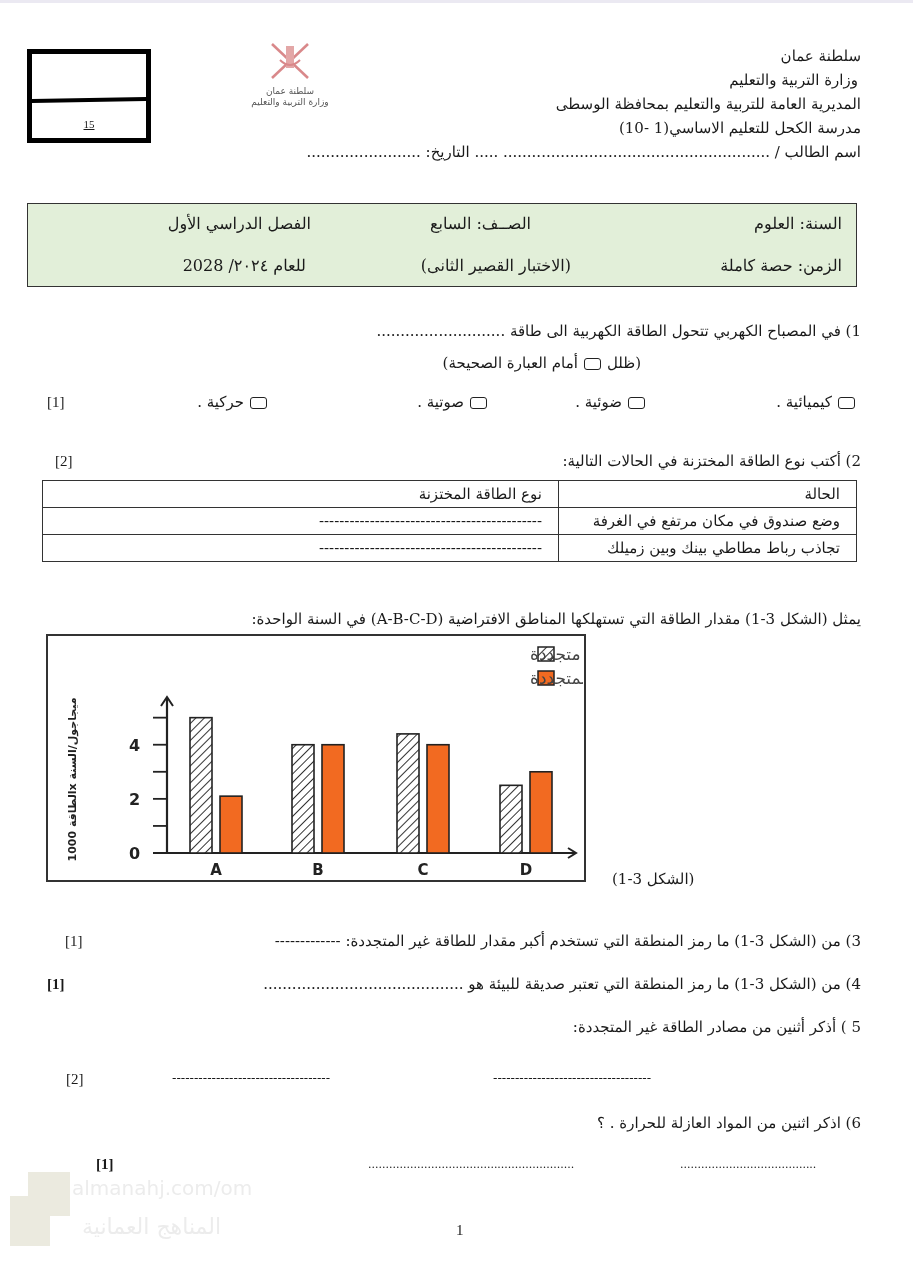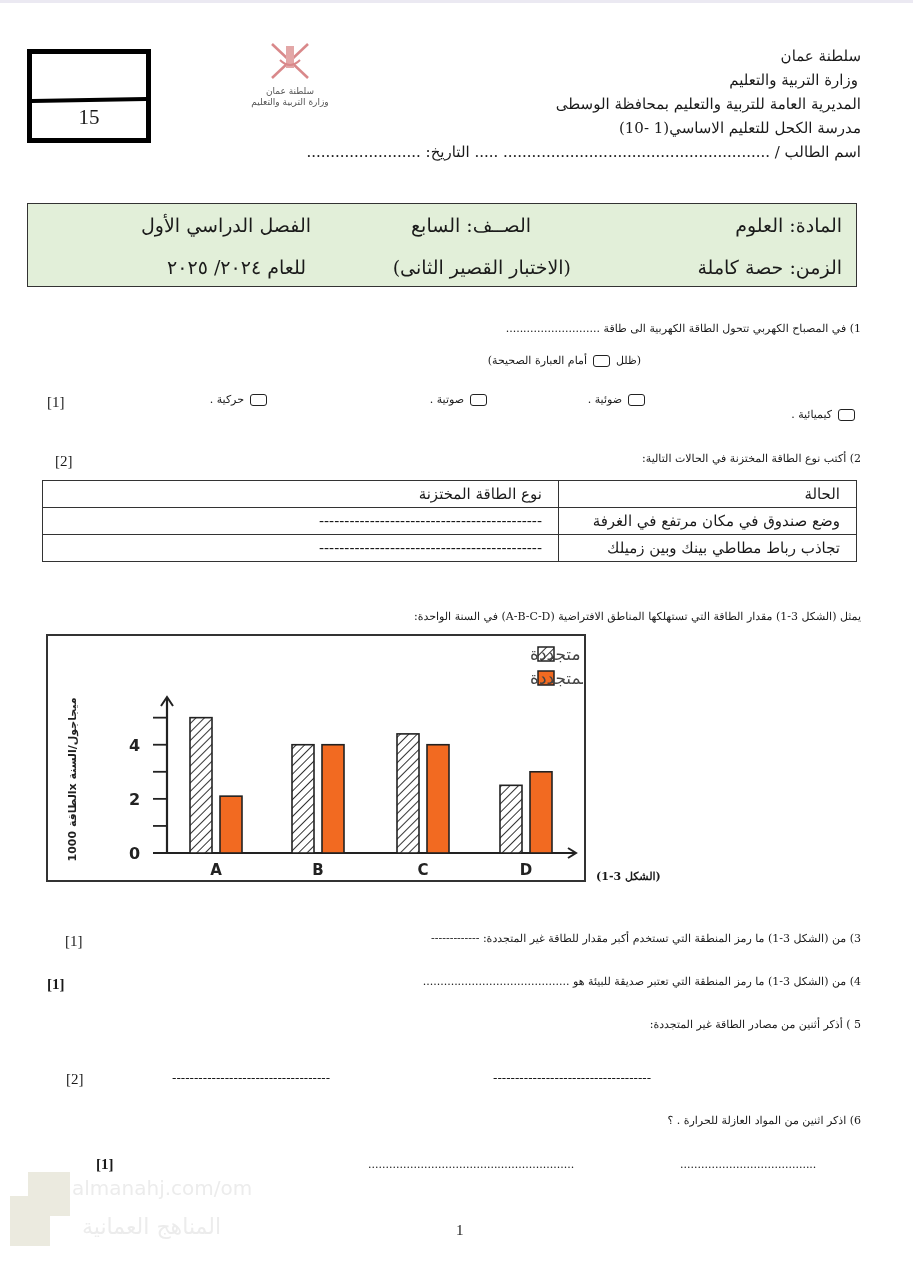--- a/index.html
+++ b/index.html
@@ -8,35 +8,35 @@
     background: #ffffff; color: #1a1a1a;
     font-family: "DejaVu Serif", "Liberation Serif", serif;
   }
   .topbar { position: absolute; left: 0; top: 0; width: 913px; height: 3px; background: #ebe9f2; }
   .abs { position: absolute; }
   .rtl { direction: rtl; unicode-bidi: embed; }
 
   
   .score-box { left: 27px; top: 49px; width: 124px; height: 94px; border: 5px solid #000; box-sizing: border-box; }
   .score-box .divider { position: absolute; left: 0; right: 0; top: 44px; height: 4px; background: #000; transform: skewY(-1deg); }
-  .score-box .score { position: absolute; left: 0; right: 0; bottom: 8px; text-align: center; font-size: 21px; font-family: "Liberation Serif", serif; }
+  .score-box .score { position: absolute; left: 0; right: 0; bottom: 8px; text-align: center; font-size: 11px; font-family: "Liberation Serif", serif; text-decoration: underline; }
 
   
   .logo { left: 250px; top: 40px; width: 80px; height: 90px; text-align: center; }
   .logo .emblem { width: 56px; height: 42px; margin: 0 auto; }
   .logo .logo-text { font-size: 9px; color: #555; line-height: 11px; font-family: "DejaVu Sans", sans-serif; }
 
   
   .hdr { right: 52px; font-size: 15px; line-height: 24px; text-align: right; direction: rtl; }
 
   
   .info-box { left: 27px; top: 203px; width: 830px; height: 84px; background: #e2efd9; border: 1.5px solid #333; box-sizing: border-box; }
-  .info-box .cell { position: absolute; font-size: 19px; direction: rtl; }
+  .info-box .cell { position: absolute; font-size: 16px; direction: rtl; }
 
-  .q { font-size: 11px; direction: rtl; text-align: right; }
+  .q { font-size: 15px; direction: rtl; text-align: right; }
   .mark { font-family: "Liberation Serif", serif; font-size: 15px; }
   .mark.bold { font-weight: bold; }
   .chk { display: inline-block; width: 15px; height: 10px; border: 1.5px solid #222; border-radius: 3px; vertical-align: middle; margin: 0 6px; }
 
   table.q2 { position: absolute; left: 42px; top: 480px; width: 815px; border-collapse: collapse; direction: rtl; font-size: 15px; }
   table.q2 td { border: 1px solid #333; height: 26px; padding: 0 16px; text-align: right; }
   table.q2 td.c1 { width: 265px; margin-left: 40px; }
 
   .chart-frame { left: 46px; top: 634px; width: 540px; height: 248px; border: 2.5px solid #333; box-sizing: border-box; background: #fff; }
   .wm { font-family: "DejaVu Sans", sans-serif; color: #ececec; }
@@ -62,33 +62,33 @@
   <div class="logo-text rtl">وزارة التربية والتعليم</div>
 </div>
 
 <div class="abs hdr" style="top:44px;">سلطنة عمان</div>
 <div class="abs hdr" style="top:68px; right:55px;">وزارة التربية والتعليم</div>
 <div class="abs hdr" style="top:92px;">المديرية العامة للتربية والتعليم بمحافظة الوسطى</div>
 <div class="abs hdr" style="top:116px;">مدرسة  الكحل للتعليم الاساسي(1 -10)</div>
 <div class="abs hdr" style="top:140px;">اسم الطالب / ........................................................ .....  التاريخ: ........................</div>
 
 <div class="abs info-box">
-  <div class="cell" style="right:14px; top:10px;">المادة:  العلوم</div>
+  <div class="cell" style="right:14px; top:10px;">السنة:  العلوم</div>
   <div class="cell" style="right:325px; top:10px;">الصــف: السابع</div>
   <div class="cell" style="right:545px; top:10px;">الفصل الدراسي الأول</div>
   <div class="cell" style="right:14px; top:52px;margin-left:32px;">الزمن:  حصة كاملة</div>
   <div class="cell" style="right:285px; top:52px;">(الاختبار القصير الثانى)</div>
-  <div class="cell" style="right:550px; top:52px;">للعام ٢٠٢٤/ ٢٠٢٥</div>
+  <div class="cell" style="right:550px; top:52px;">للعام ٢٠٢٤/ 2028</div>
 </div>
 
 <div class="abs q" style="right:52px; top:322px;">1)  في المصباح الكهربي تتحول الطاقة الكهربية الى طاقة ...........................</div>
 <div class="abs q" style="right:272px; top:354px;">
   <span>(ظلل</span><span class="chk"></span><span>أمام العبارة الصحيحة)</span>
 </div>
-<div class="abs q" style="right:52px; top:393px;margin-top:15px;"><span class="chk"></span><span>كيميائية .</span></div>
+<div class="abs q" style="right:52px; top:393px;"><span class="chk"></span><span>كيميائية .</span></div>
 <div class="abs q" style="right:262px; top:393px;"><span class="chk"></span><span>ضوئية .</span></div>
 <div class="abs q" style="right:420px; top:393px;"><span class="chk"></span><span>صوتية  .</span></div>
 <div class="abs q" style="right:640px; top:393px;"><span class="chk"></span><span>حركية .</span></div>
 <div class="abs mark" style="left:47px; top:394px;">[1]</div>
 
 <div class="abs q" style="right:52px; top:452px;">2)  أكتب نوع الطاقة المختزنة في الحالات التالية:</div>
 <div class="abs mark" style="left:55px; top:453px;">[2]</div>
 <table class="q2">
   <tbody>
       <tr>
@@ -143,21 +143,21 @@
         <rect x="452" y="149.32758620689654" width="22" height="67.67241379310346" fill="url(#hatch)" stroke="#222" stroke-width="1.6"></rect>
         <rect x="482" y="135.79310344827587" width="22" height="81.20689655172413" fill="#f26a21" stroke="#222" stroke-width="1.6"></rect>
         <text x="478" y="239" text-anchor="middle" font-size="15" font-weight="bold" font-family="DejaVu Sans, sans-serif" fill="#222">D</text>
         <rect x="490" y="11" width="16" height="14" fill="url(#hatch)" stroke="#222" stroke-width="1.5"></rect>
         <text x="482" y="24" text-anchor="end" font-size="17" font-family="DejaVu Sans, sans-serif" fill="#444" direction="rtl">الطاقة الغير متجددة</text>
         <rect x="490" y="35" width="16" height="14" fill="#f26a21" stroke="#222" stroke-width="1.5"></rect>
         <text x="482" y="48" text-anchor="end" font-size="17" font-family="DejaVu Sans, sans-serif" fill="#444" direction="rtl">الطاقة المتجددة</text>
       </g>
   </svg>
 </div>
-<div class="abs q" style="left:596px; top:870px; font-weight:bold;">(الشكل 3-1)</div>
+<div class="abs q" style="left:612px; top:870px; font-weight:normal;">(الشكل 3-1)</div>
 
 <div class="abs q" style="right:52px; top:932px;">3)  من (الشكل 3-1) ما رمز المنطقة التي تستخدم أكبر مقدار للطاقة غير المتجددة: -------------</div>
 <div class="abs mark" style="left:65px; top:933px;">[1]</div>
 
 <div class="abs q" style="right:52px; top:975px;">4)  من (الشكل 3-1) ما رمز المنطقة التي تعتبر صديقة للبيئة هو ..........................................</div>
 <div class="abs mark bold" style="left:47px; top:976px;">[1]</div>
 
 <div class="abs q" style="right:52px; top:1018px;">5 )  أذكر أثنين من مصادر الطاقة غير المتجددة:</div>
 <div class="abs mark" style="left:66px; top:1071px;">[2]</div>
 <div class="abs" style="left:172px; top:1070px; font-size:13px;">------------------------------------</div>

